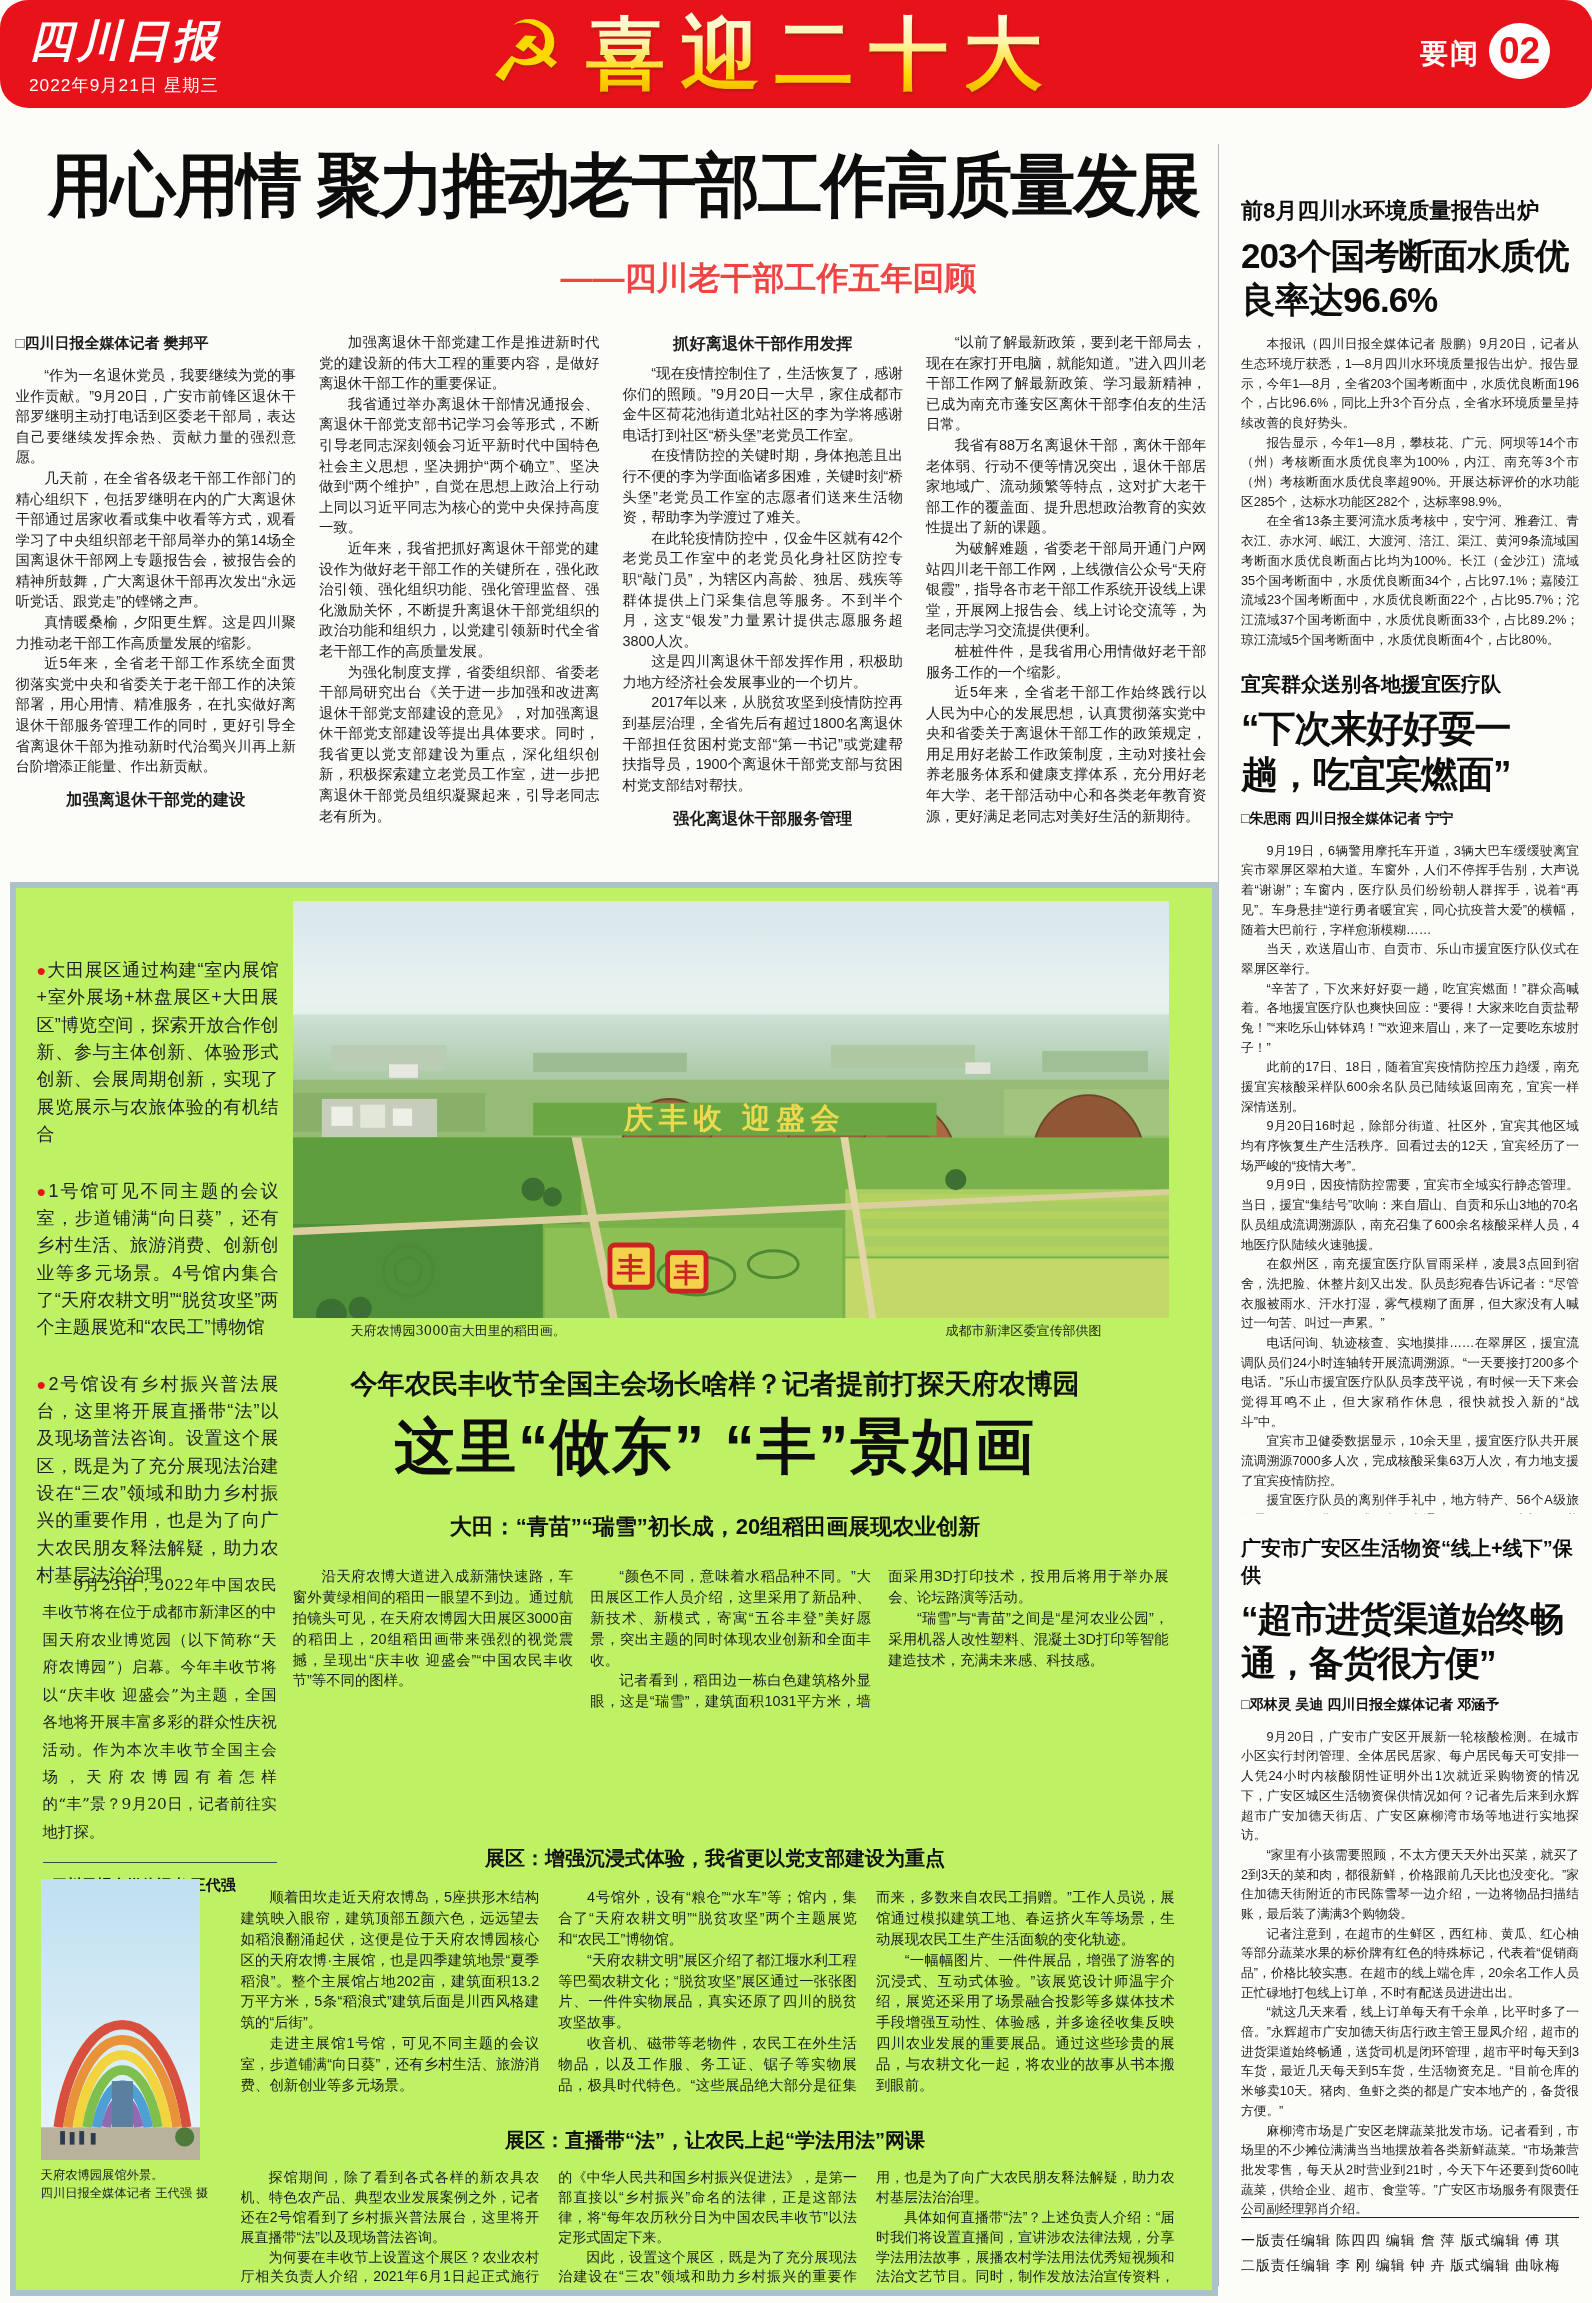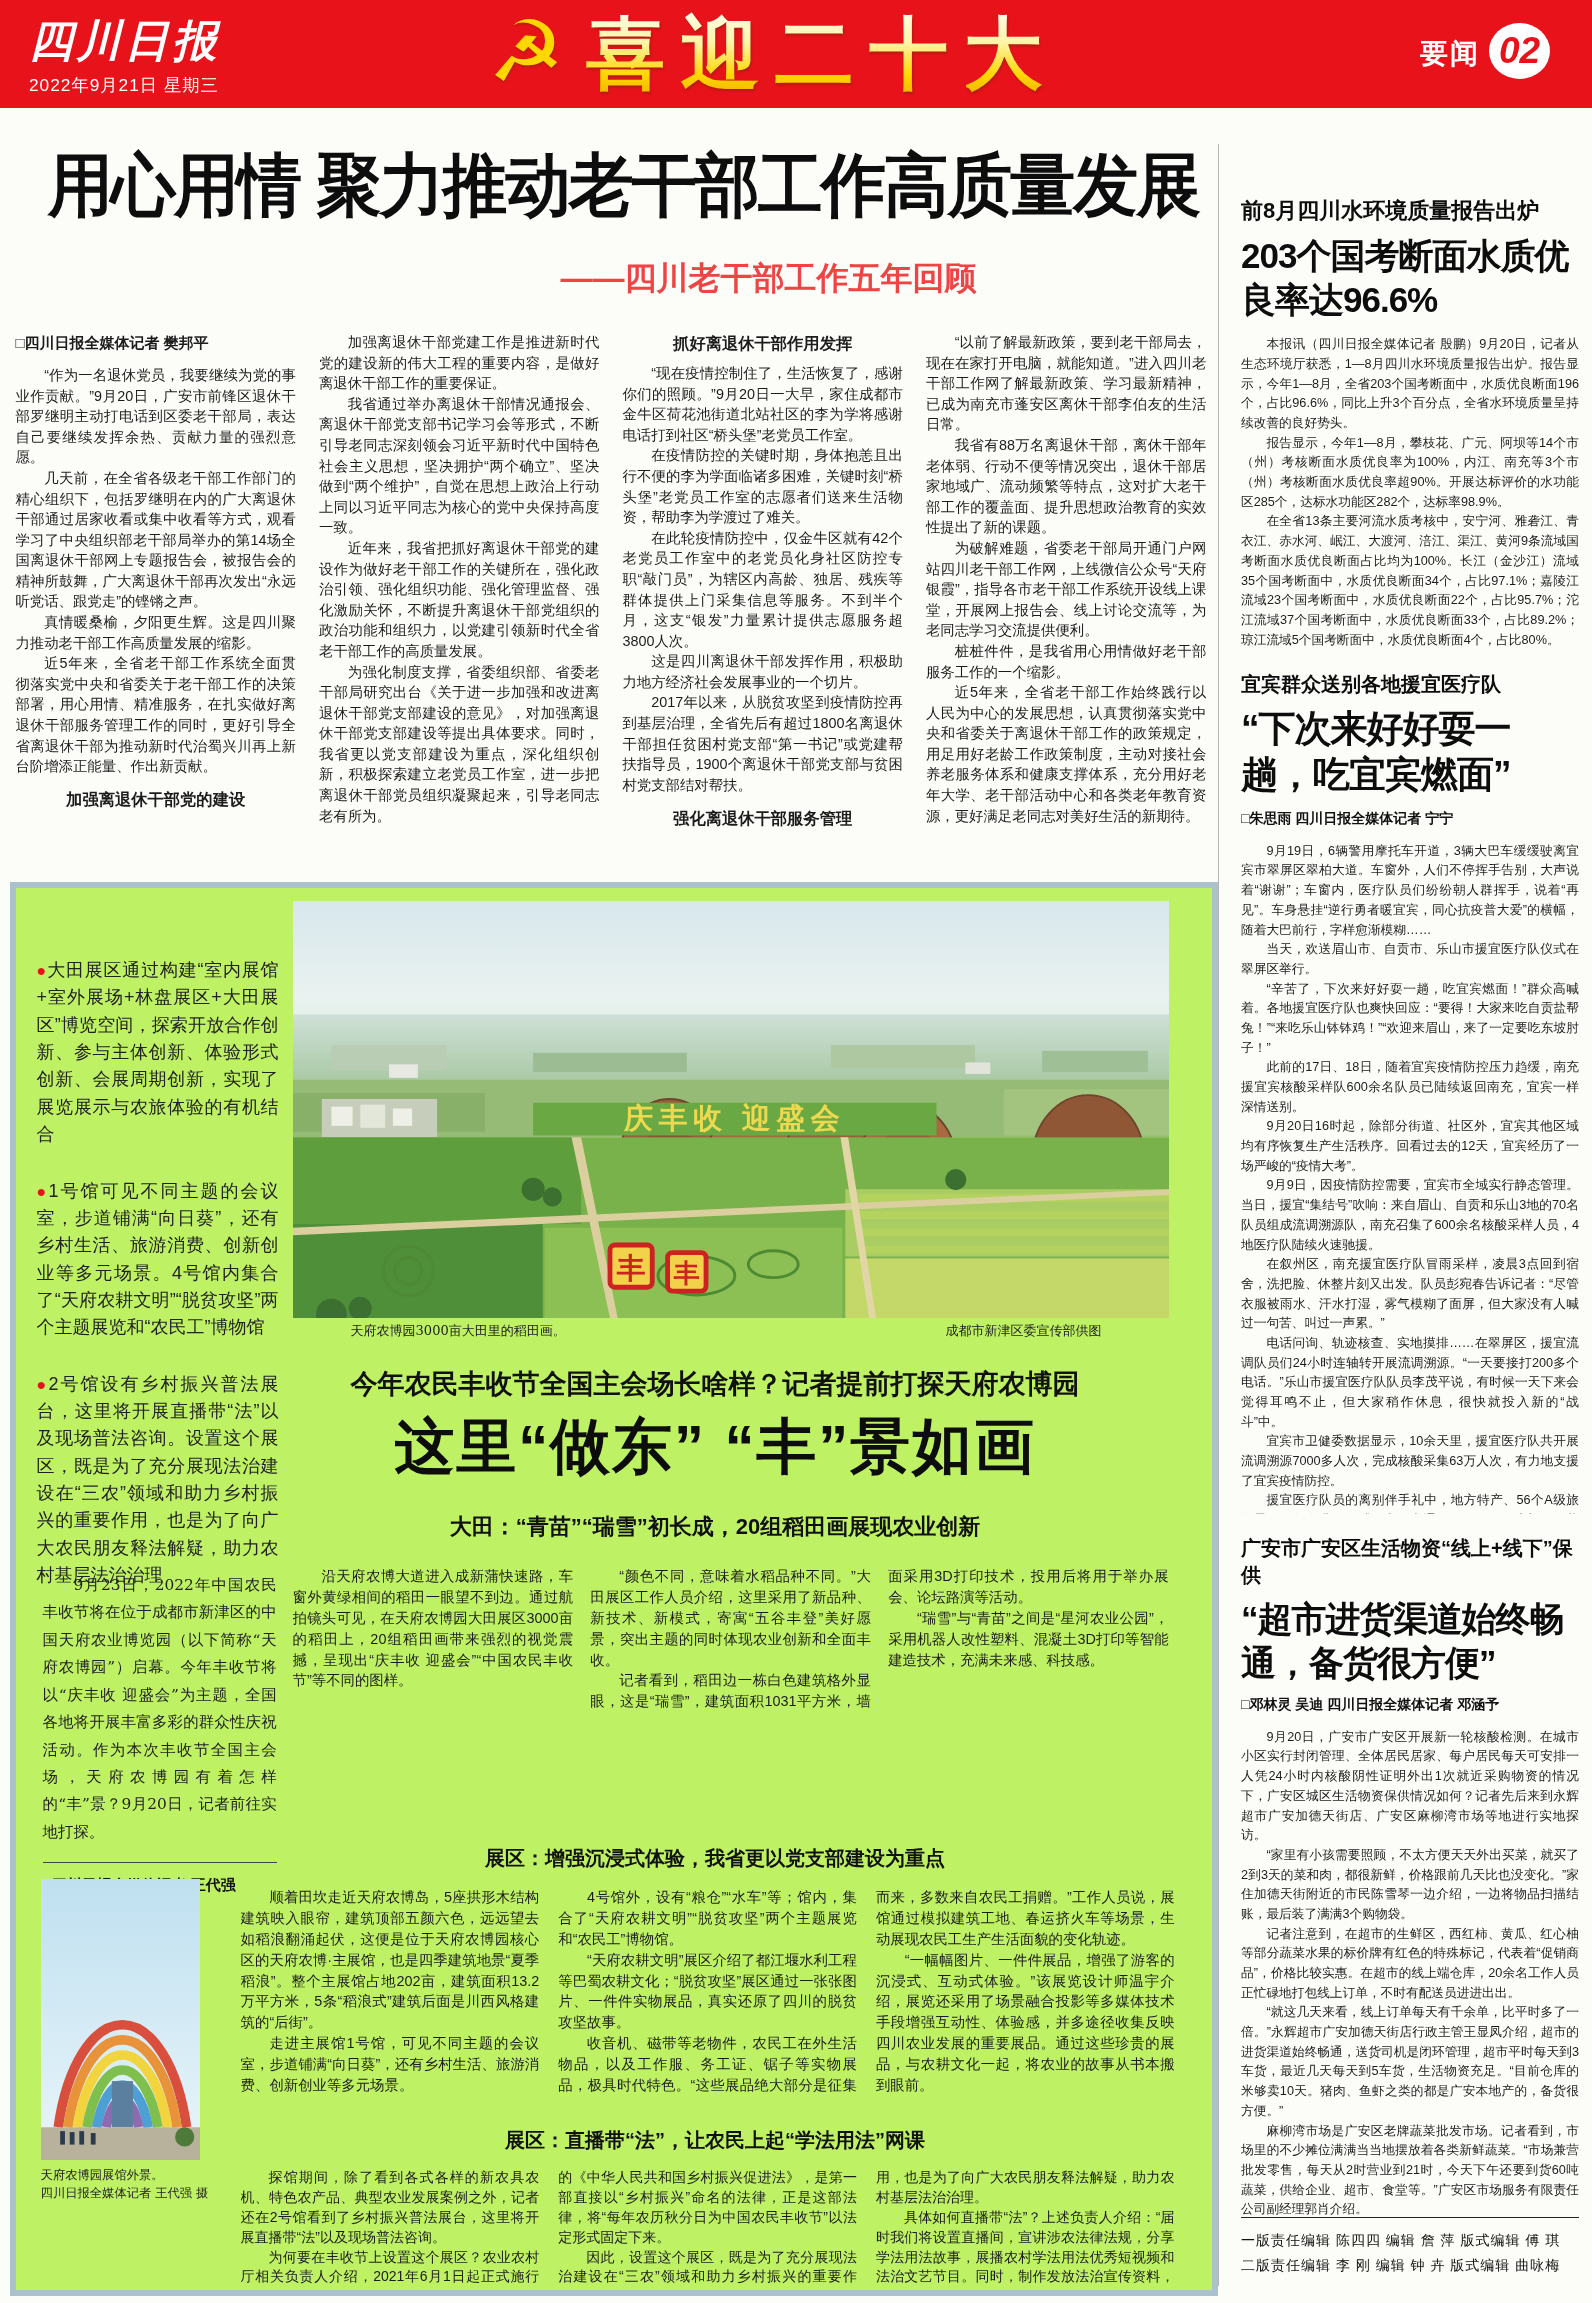--- a/index.html
+++ b/index.html
@@ -1,31 +1,31 @@
 <!DOCTYPE html>
 <html><head>
 <meta charset="utf-8">
 <style>
   * { margin:0; padding:0; box-sizing:border-box; }
   body { background:#888; font-family:"Liberation Sans", sans-serif; }
   .page { position:relative; width:1593px; height:2304px; background:#fcfcf9; margin:0 auto; overflow:hidden; color:#111; }
 
   
-  .masthead { position:absolute; left:0; top:0; width:1593px; height:108px; background:#e8121a; }
+  .masthead { position:absolute; left:0; top:0; width:1593px; height:108px; background:#e8121a;border-radius:28px; }
   .logo { position:absolute; left:29px; top:11.5px; color:#fff; font-family:"DejaVu Serif", serif; font-style:italic; font-weight:bold; font-size:44px; letter-spacing:3.8px; }
   .mh-date { position:absolute; left:29px; top:73px; color:#fff; font-size:17.3px; letter-spacing:1px; }
   .emblem { position:absolute; left:488px; top:1.9px; font-size:85px; line-height:100px; color:#ffd700;
             text-shadow:1px 1.9px 1.9px rgba(120,50,0,.45); }
   .banner { position:absolute; left:586px; top:5.8px; font-size:79px; font-weight:900; letter-spacing:15.4px; line-height:96px;
             background:linear-gradient(180deg,#fffef2 0%,#fff4a8 38%,#ffd700 72%,#eda700 100%);
             -webkit-background-clip:text; background-clip:text; color:transparent;
             filter:drop-shadow(1.9px 2.9px 1px rgba(110,40,0,.45)); font-family:"DejaVu Serif", serif; }
   .section-label { position:absolute; left:1420px; top:35px; color:#fff; font-size:28px; font-weight:800; letter-spacing:1.9px; }
   .page-badge { position:absolute; left:1489px; top:23px; width:61px; height:56px; background:#fff; border-radius:50%; text-align:center; }
-  .page-badge span { color:#e8121a; font-size:37px; font-weight:800; font-style:italic; line-height:56px; }
+  .page-badge span { color:#e8121a; font-size:37px; font-weight:800; line-height:56px; }
 
   
   .main-headline { position:absolute; left:11.5px; top:140px; width:1196px; text-align:center;
                    font-size:69px; font-weight:900; letter-spacing:-1.9px; transform:scaleX(.94); transform-origin:center;
                    white-space:nowrap; color:#0d0d0d; }
   .main-subtitle { position:absolute; left:288px; top:257px; width:961px; text-align:center; font-size:32px; font-weight:800; color:#ef4444; }
   .main-body { position:absolute; left:15.4px; top:332px; width:1191px; height:538px; overflow:hidden;
                column-count:4; column-gap:23px; font-size:14.4px; line-height:1.43; text-align:justify; color:#1c1c1c; }
   .main-body .byline { font-weight:800; font-size:15px; margin-bottom:11.5px; }
   .main-body p { text-indent:2em; }

